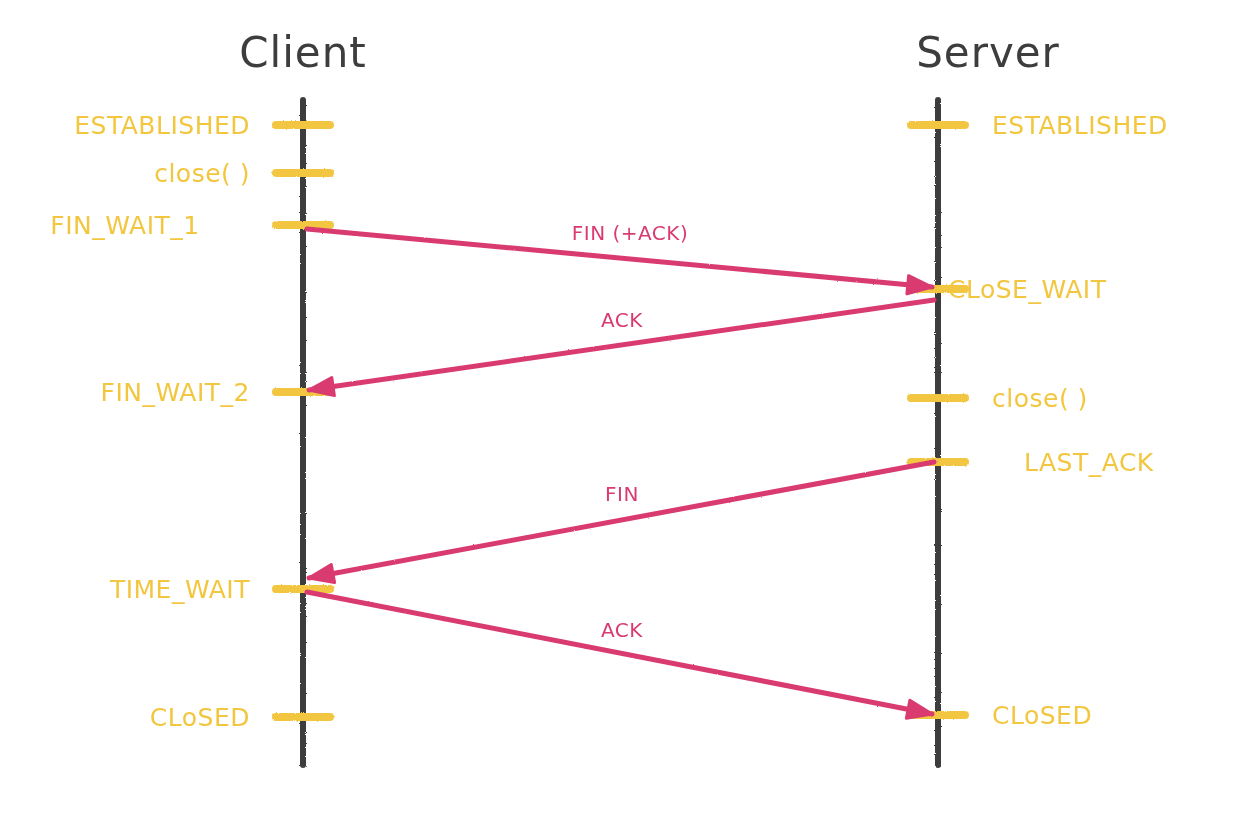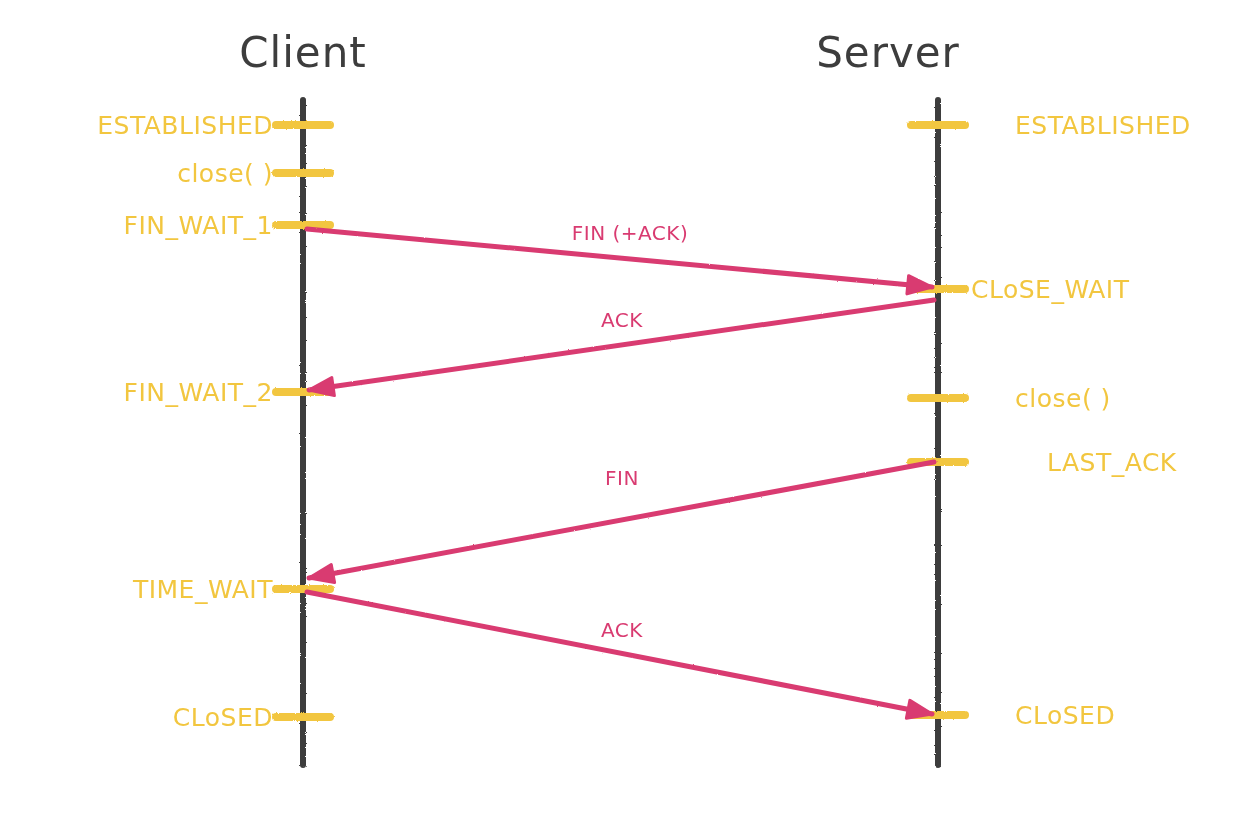--- a/index.html
+++ b/index.html
@@ -6,21 +6,21 @@
   body{width:1248px;height:814px;overflow:hidden;
        font-family:"DejaVu Sans",sans-serif;}
   #stage{position:relative;width:1248px;height:638px;background:#fff;}
   svg#canvas{position:absolute;left:0;top:0;width:1248px;height:814px;}
 
   .ttl{position:absolute;font-family:"DejaVu Sans",sans-serif;
        font-size:42px;font-weight:400;color:#3d3d3d;letter-spacing:1px;
        white-space:nowrap;transform:translate(-50%,-50%);}
   .state{position:absolute;font-family:"DejaVu Sans",sans-serif;
          font-size:25px;font-weight:400;color:#f2c63f;white-space:nowrap;
-         letter-spacing:.5px;padding-left:23px;}
+         letter-spacing:.5px;}
   .state.r{transform:translateY(-50%);text-align:right;}
   .state.l{transform:translateY(-50%);text-align:left;}
   .msg{position:absolute;font-family:"DejaVu Sans",sans-serif;
        font-size:20px;font-weight:400;color:#d93b71;white-space:nowrap;
        transform:translate(-50%,-50%);letter-spacing:.5px;}
 </style>
 </head>
 <body>
 
 <div id="stage">
@@ -68,35 +68,35 @@
         </g>
         <g>
           <line x1="307" y1="592" x2="932" y2="714" stroke="#d93b71" stroke-width="5" stroke-linecap="round"></line>
           <polygon points="932,714 906.3626841500968,718.3275900929158 909.8721724904038,700.3486539233099" fill="#d93b71" stroke="#d93b71" stroke-width="3" stroke-linejoin="round"></polygon>
         </g>
       </g>
   </svg>
 
   <div id="titles">
       <div class="ttl" style="left: 303px; top: 52px; color: rgb(61, 61, 61);">Client</div>
-      <div class="ttl" style="left: 888px; top: 52px; color: rgb(61, 61, 61);">Server</div>
+      <div class="ttl" style="left: 988px; top: 52px; color: rgb(61, 61, 61);">Server</div>
     </div>
   <div id="states">
       <div class="state r" style="top: 125px; left: 0px; width: 250px; color: rgb(242, 198, 63);">ESTABLISHED</div>
       <div class="state r" style="top: 173px; left: 0px; width: 250px; color: rgb(242, 198, 63);">close( )</div>
-      <div class="state r" style="top: 225px; left: 0px; width: 250px; color: rgb(242, 198, 63);">FIN_WAIT_1</div>
+      <div class="state r" style="top: 225px; left: 0px; width: 250px; color: rgb(242, 198, 63); text-align: center;">FIN_WAIT_1</div>
       <div class="state r" style="top: 392px; left: 0px; width: 250px; color: rgb(242, 198, 63);">FIN_WAIT_2</div>
       <div class="state r" style="top: 589px; left: 0px; width: 250px; color: rgb(242, 198, 63); text-align: right;">TIME_WAIT</div>
       <div class="state r" style="top: 717px; left: 0px; width: 250px; color: rgb(242, 198, 63);">CLoSED</div>
       <div class="state l" style="top: 125px; left: 992px; color: rgb(242, 198, 63);">ESTABLISHED</div>
       <div class="state l" style="top: 289px; left: 948px; color: rgb(242, 198, 63);">CLoSE_WAIT</div>
       <div class="state l" style="top: 398px; left: 992px; color: rgb(242, 198, 63);">close( )</div>
       <div class="state l" style="top: 462px; left: 992px; color: rgb(242, 198, 63); margin-left: 32px;">LAST_ACK</div>
       <div class="state l" style="top: 715px; left: 992px; color: rgb(242, 198, 63);">CLoSED</div>
     </div>
   <div id="msglabels">
       <div class="msg" style="left: 630px; top: 233px; color: rgb(217, 59, 113);">FIN (+ACK)</div>
       <div class="msg" style="left: 622px; top: 320px; color: rgb(217, 59, 113);">ACK</div>
-      <div class="msg" style="left: 622px; top: 478px; color: rgb(217, 59, 113);">FIN</div>
+      <div class="msg" style="left: 622px; top: 494px; color: rgb(217, 59, 113);">FIN</div>
       <div class="msg" style="left: 622px; top: 630px; color: rgb(217, 59, 113);">ACK</div>
     </div>
 
 </div>
 
 </body></html>

